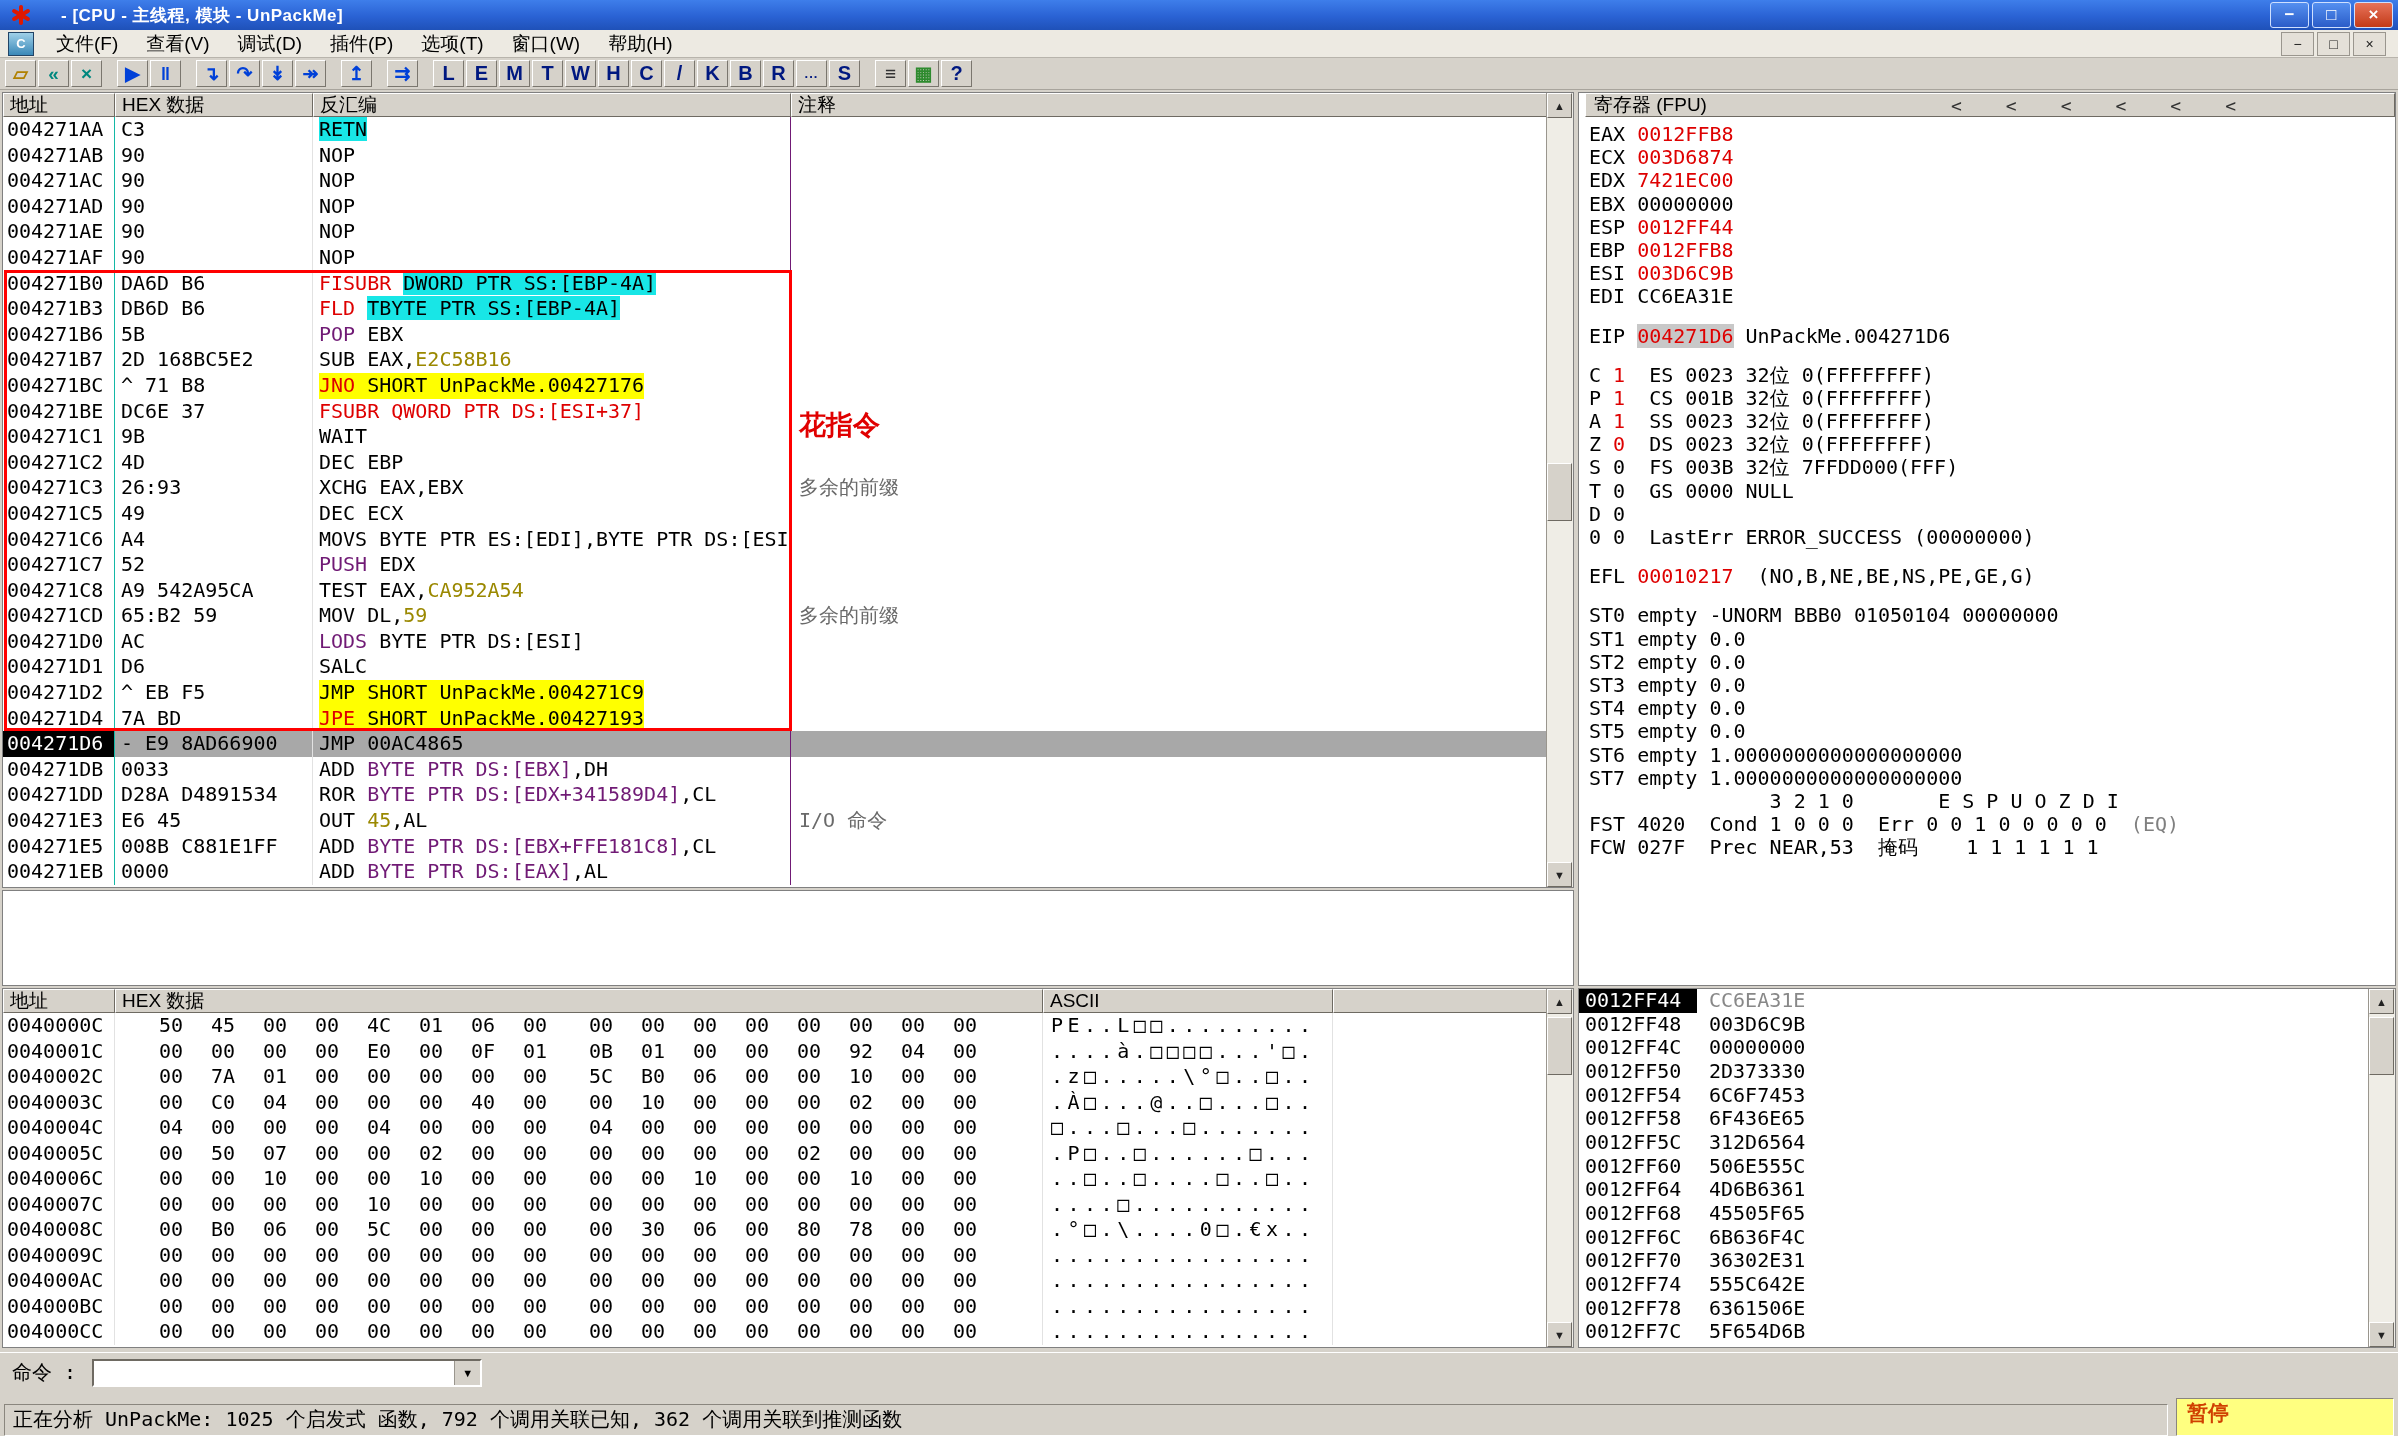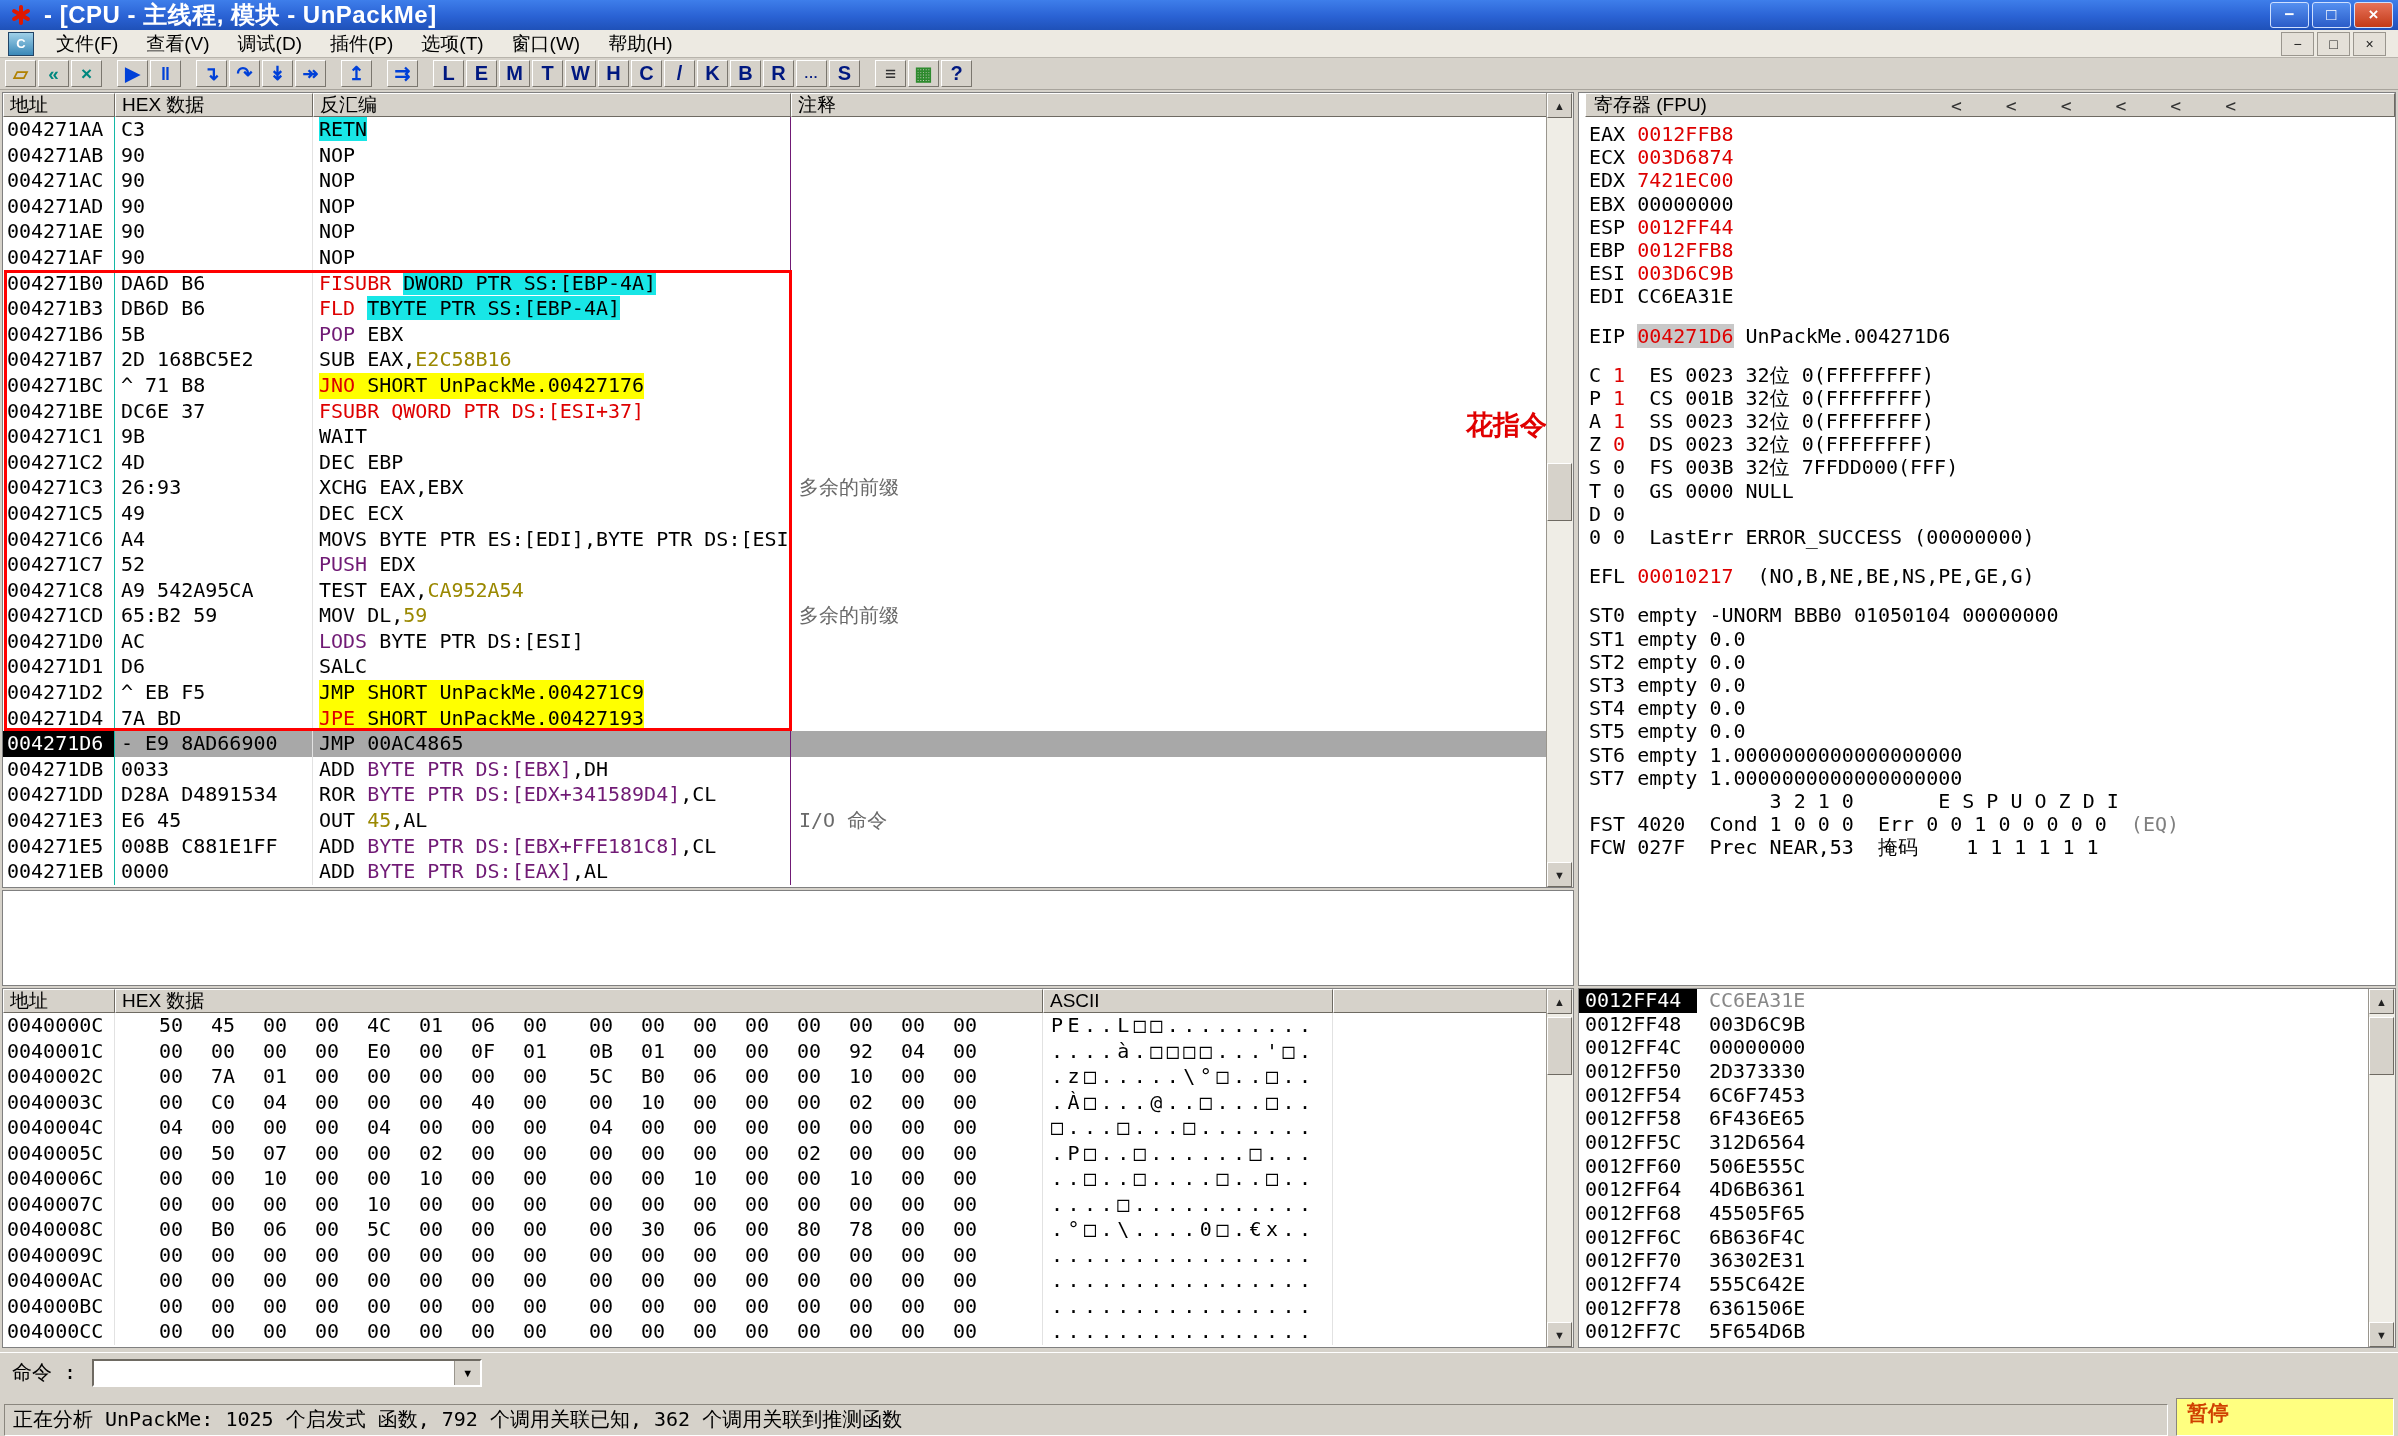--- a/index.html
+++ b/index.html
@@ -7,21 +7,21 @@
        font-family:"Liberation Sans",sans-serif;-webkit-font-smoothing:antialiased;}
 
   
   .titlebar{position:absolute;left:0;top:0;width:2398px;height:30px;
     background:linear-gradient(180deg,#3E7EEA 0%,#2A62D4 55%,#1F51B8 100%);
     display:flex;align-items:center;padding-left:8px;box-sizing:border-box;}
   .logo{width:26px;height:26px;position:relative;margin-right:10px;flex:none;}
   .logo i{position:absolute;left:11px;top:3px;width:4px;height:20px;background:#E01800;border-radius:2px;display:block;}
   .logo i:nth-child(2){transform:rotate(60deg);}
   .logo i:nth-child(3){transform:rotate(-60deg);}
-  .title-text{color:#fff;font-weight:bold;font-size:24px;letter-spacing:.5px;white-space:pre;}
+  .title-text{color:#fff;font-weight:bold;font-size:17px;letter-spacing:.5px;white-space:pre;margin-left:17px;}
   .win-btns{margin-left:auto;display:flex;gap:3px;padding-right:5px;}
   .wbtn{width:37px;height:24px;border-radius:3px;display:flex;align-items:center;justify-content:center;
     color:#fff;font-size:17px;font-weight:bold;border:1px solid #CFE0FF;
     background:linear-gradient(180deg,#5590F0,#2A5CC8);}
   .wbtn.close{background:linear-gradient(180deg,#E8735A,#C23A18);}
 
   
   .menubar{position:absolute;left:0;top:30px;width:2398px;height:28px;background:#EDEAE2;
     border-bottom:1px solid #B8B4AC;display:flex;align-items:center;padding:0 6px;box-sizing:border-box;font-size:19px;}
   .mdi-icon{width:24px;height:22px;background:linear-gradient(180deg,#9FD0E8,#3A88B8);border:1px solid #224466;
@@ -68,21 +68,21 @@
   .cmdtxt{display:inline-block;}
   .bg-y{background:#FFFF00;}
   .tk-r{color:#DE0000;}
   .tk-b{color:#701a75;}
   .tk-o{color:#9A8800;}
   .tk-cb{background:#18E6E6;color:#000;}
   .tk-g{color:#808080;}
   .tk-hl{background:#C8C8C8;color:#DE0000;}
   .drow.sel{background:#A8A8A8;}
   .drow.sel .ca{background:#000;color:#fff;}
-  .cc-hua{color:#E00000;font-size:27px;font-weight:bold;position:relative;top:12px;line-height:27px;text-align:right;}
+  .cc-hua{color:#E00000;font-size:27px;font-weight:bold;position:relative;top:12px;line-height:27px;}
   .redbox{position:absolute;left:1px;top:177px;width:788px;height:461px;border:3px solid #FF0000;
     box-sizing:border-box;pointer-events:none;}
 
   
   .rhead{height:24px;background:#D6D2CA;border:1px solid;border-color:#FFFFFF #6E6A62 #6E6A62 #FFFFFF;
     box-sizing:border-box;display:flex;align-items:center;padding:0 8px;font-size:19px;white-space:pre;margin-left:6px;}
   .rarrows{margin-left:auto;display:flex;gap:44px;padding-right:150px;
     font-family:"DejaVu Sans Mono",monospace;font-size:18px;color:#333;}
   #reg-lines{position:absolute;left:0;top:24px;right:0;bottom:0;padding:6px 0 0 10px;
     font-family:"DejaVu Sans Mono",monospace;font-size:20px;}

